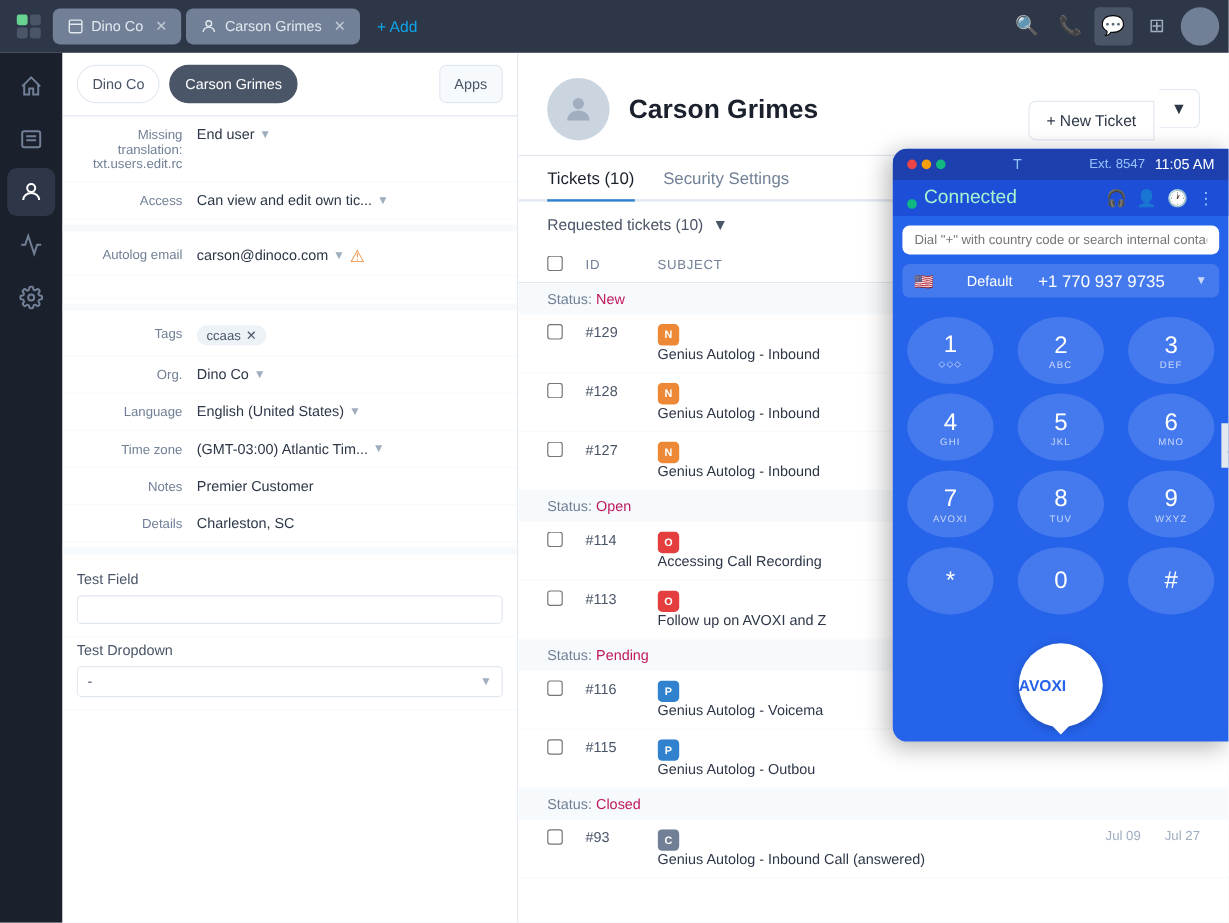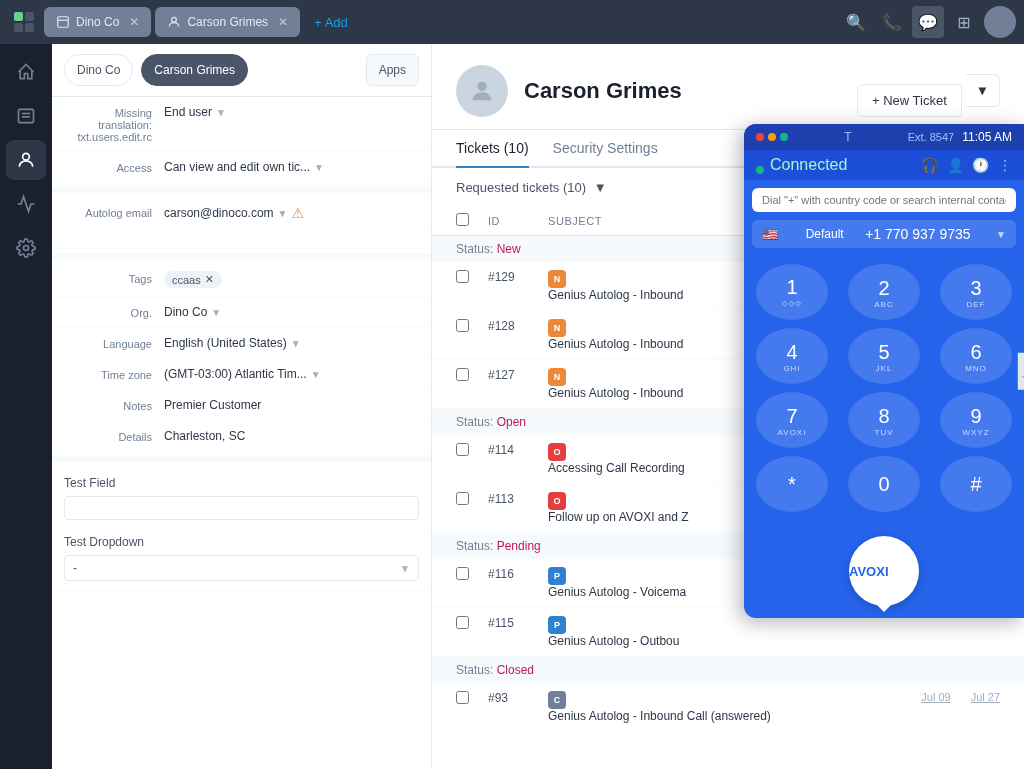--- a/index.html
+++ b/index.html
@@ -89,21 +89,21 @@
     .ticket-row { display: flex; align-items: flex-start; padding: 8px 24px; border-bottom: 1px solid #f7fafc; cursor: pointer; }
     .ticket-check { width: 32px; }
     .ticket-id { width: 60px; font-size: 12px; color: #4a5568; }
     .ticket-subject { flex: 1; font-size: 12px; color: #2d3748; white-space: nowrap; overflow: hidden; text-overflow: ellipsis; }
     .status-dot { width: 18px; height: 18px; border-radius: 4px; display: flex; align-items: center; justify-content: center; font-size: 9px; font-weight: bold; color: white; margin-right: 8px; flex-shrink: 0; }
     .dot-n { background: #ed8936; }
     .dot-o { background: #e53e3e; }
     .dot-p { background: #3182ce; }
     .dot-c { background: #718096; }
 
-    .ticket-dates { display: flex; gap: 20px; font-size: 11px; color: #a0aec0; text-decoration: underline; }
+    .ticket-dates { display: flex; gap: 20px; font-size: 11px; color: #a0aec0; }
 
     
     .phone-widget {
       position: absolute; right: 0; top: 80px; width: 280px;
       background: #2563eb; border-radius: 12px 0 0 12px;
       box-shadow: -4px 4px 20px rgba(0,0,0,0.3); overflow: hidden;
       z-index: 100;
     }
     .widget-header {
       background: #1e40af; padding: 6px 12px; display: flex; align-items: center; gap: 8px;

